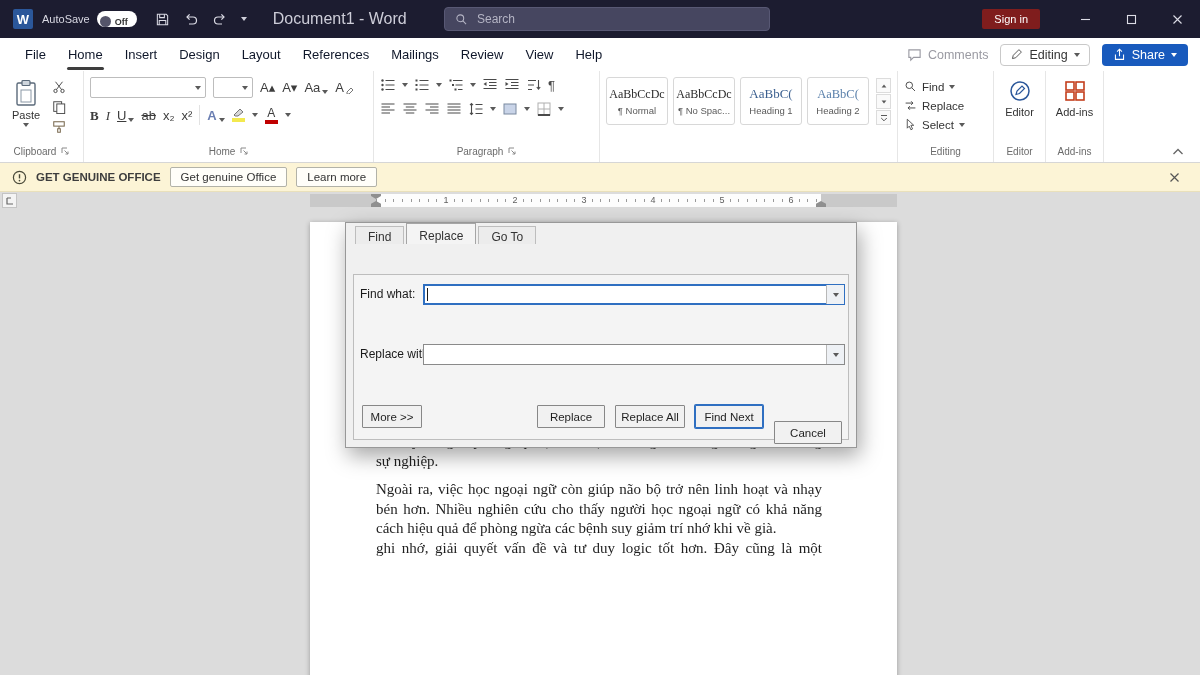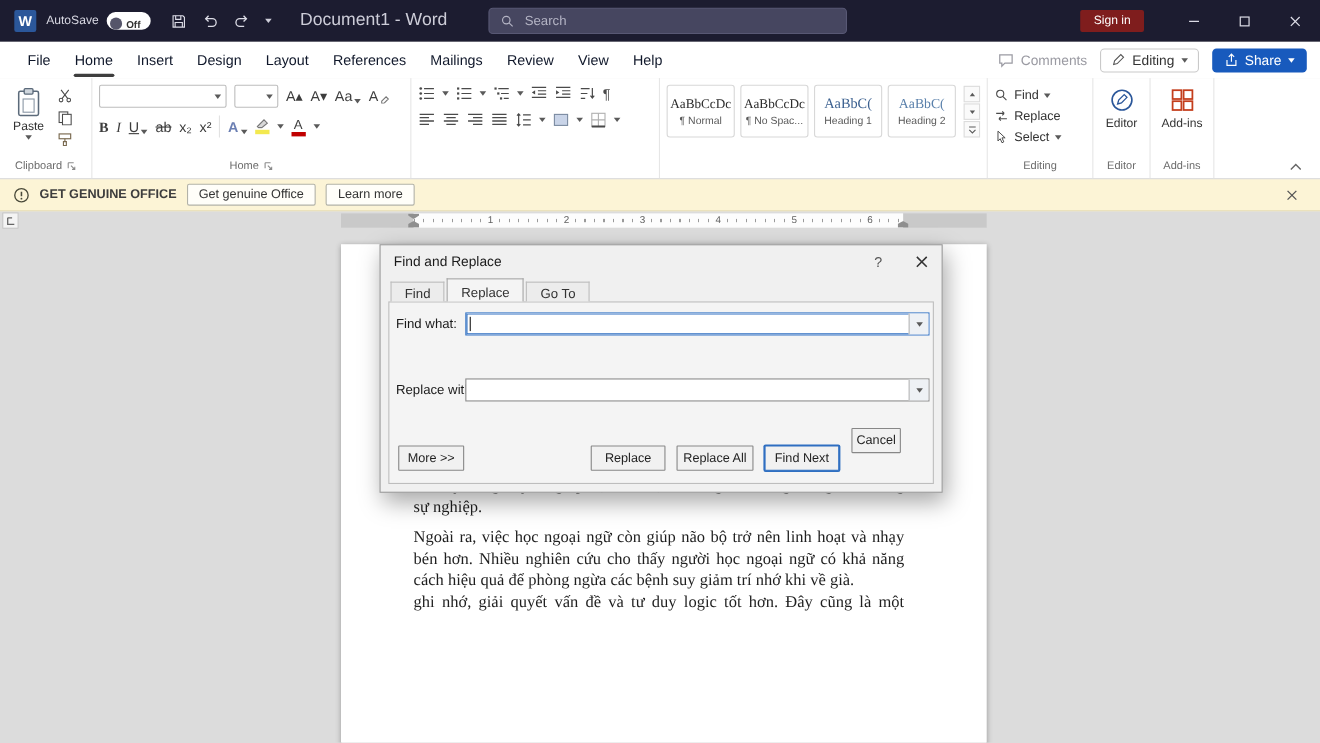--- a/index.html
+++ b/index.html
@@ -420,20 +420,28 @@
         <span>
           <svg width="16" height="16" viewBox="0 0 16 16">
               <rect x="2" y="2" width="12" height="12" fill="none" stroke="#b0b0b0" stroke-width="1"></rect>
               <path d="M8 2v12M2 8h12" stroke="#b0b0b0" stroke-width="1"></path>
               <path d="M2 14h12" stroke="#4a4a4a" stroke-width="2"></path>
             </svg>
         </span>
           <span class="chev"></span>
       </div>
     </div>
+    <div class="rg-label">
+      <span>Paragraph</span>
+      <span>
+        <svg width="8" height="8" viewBox="0 0 8 8">
+            <path d="M1 1v5M1 1h5M3.5 3.5 7 7M7 4.5V7H4.5" fill="none" stroke="#8a8a8a" stroke-width="1"></path>
+          </svg>
+      </span>
+    </div>
   </div>
 
   <div class="rgroup" style="width:298px">
     <div class="rg-body">
       <div class="scards">
         <div class="scard">
           <span class="spreview">AaBbCcDc</span>
           <span class="sname">¶ Normal</span>
         </div>
         <div class="scard">
@@ -604,29 +612,20 @@
         <div class="dline just">Ngoài ra, việc học ngoại ngữ còn giúp não bộ trở nên linh hoạt và nhạy</div>
         <div class="dline just">bén hơn. Nhiều nghiên cứu cho thấy người học ngoại ngữ có khả năng</div>
         <div class="dline">cách hiệu quả để phòng ngừa các bệnh suy giảm trí nhớ khi về già.</div>
         <div class="dline just">ghi nhớ, giải quyết vấn đề và tư duy logic tốt hơn. Đây cũng là một</div>
       </div>
     </div>
   </div>
 </div>
 
 <div class="dialog">
-  <div class="dlg-title">
-    <span class="ttl">Find and Replace</span>
-    <span class="dlg-help">?</span>
-    <span>
-      <svg width="12" height="12" viewBox="0 0 12 12">
-          <path d="M1.5 1.5 10.5 10.5M10.5 1.5 1.5 10.5" stroke="#333" stroke-width="1.4"></path>
-        </svg>
-    </span>
-  </div>
   <div class="dlg-tabs">
     <span class="dtab">Find</span>
     <span class="dtab active">Replace</span>
     <span class="dtab">Go To</span>
   </div>
   <div class="dlg-page">
     <span class="dlabel" style="left:6px;top:12px">Find what:</span>
     <div class="dfield focused" style="left:69px;top:9px;width:422px">
       <span class="caret"></span>
       <span class="val"></span>
@@ -638,15 +637,15 @@
     <div class="dfield" style="left:69px;top:69px;width:422px">
       <span class="val"></span>
       <span class="dd">
           <span class="chev"></span>
         </span>
     </div>
     <div class="dbtn" style="left:8px;top:130px;width:60px">More &gt;&gt;</div>
     <div class="dbtn" style="left:183px;top:130px;width:68px">Replace</div>
     <div class="dbtn" style="left:261px;top:130px;width:70px">Replace All</div>
     <div class="dbtn default" style="left:341px;top:130px;width:68px">Find Next</div>
-    <div class="dbtn" style="left:420px;top:114px;width:45px">Cancel</div>
+    <div class="dbtn" style="left:420px;top:146px;width:68px">Cancel</div>
   </div>
 </div>
 
 </body></html>

